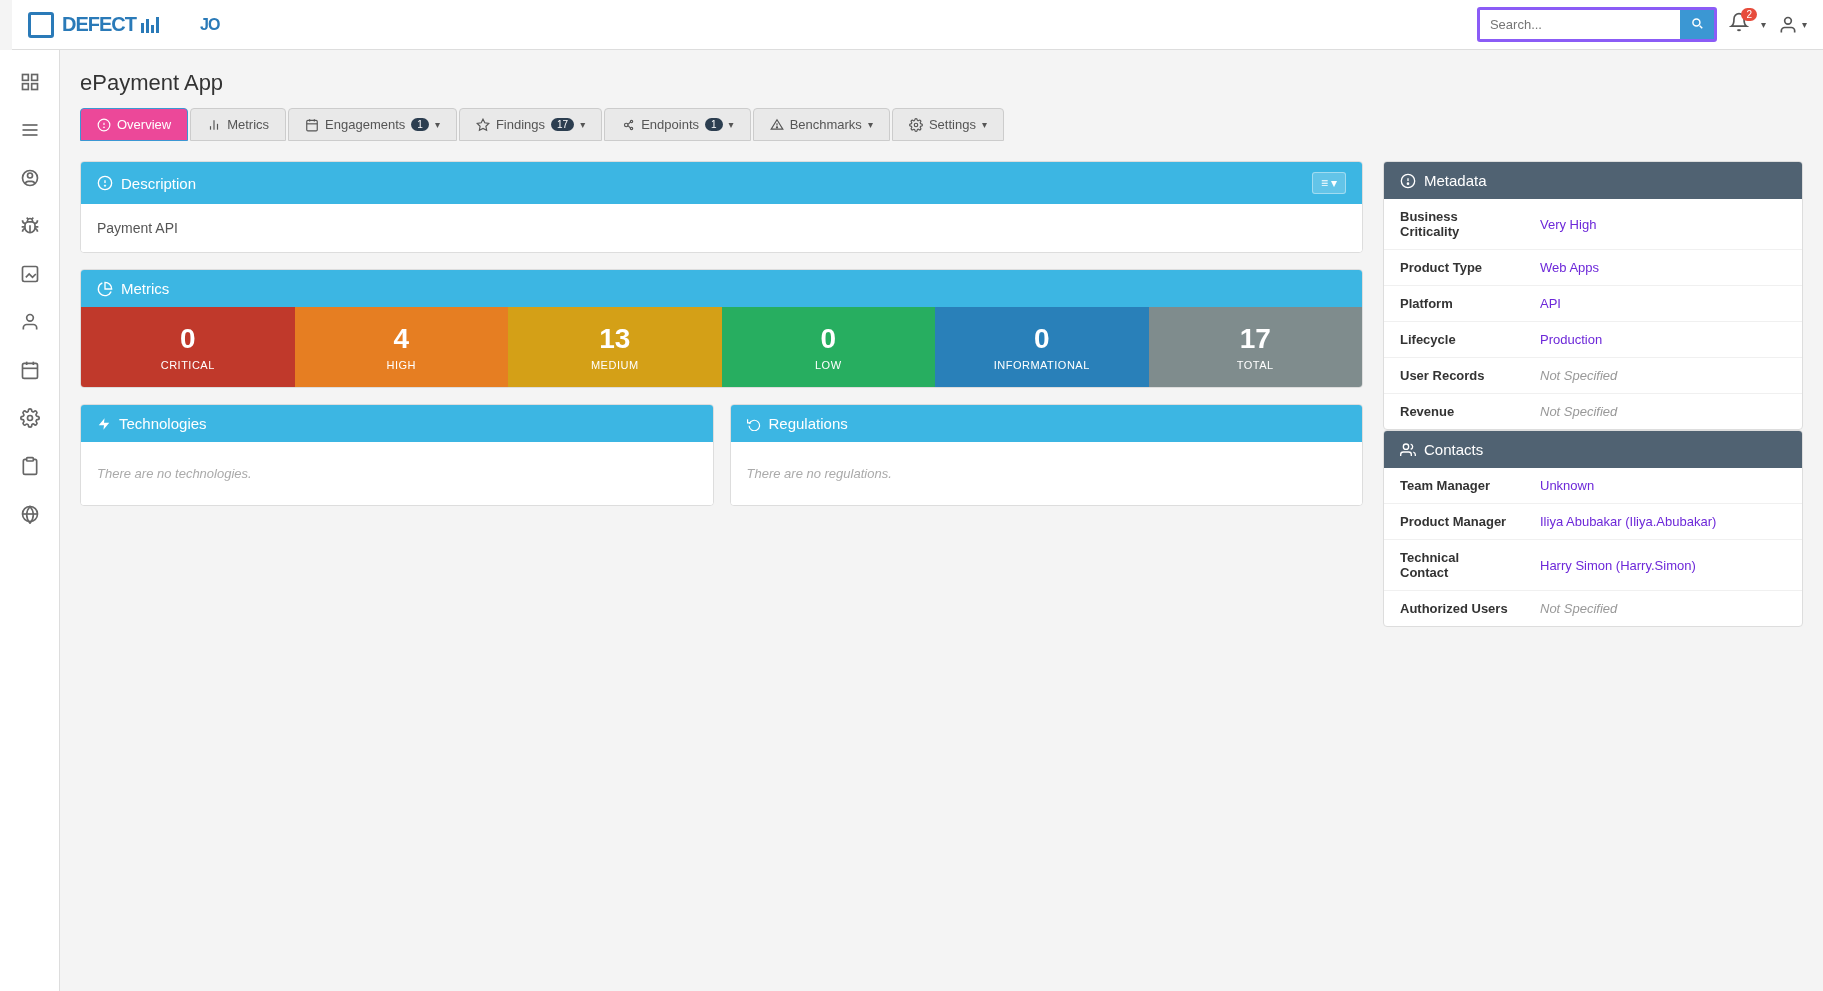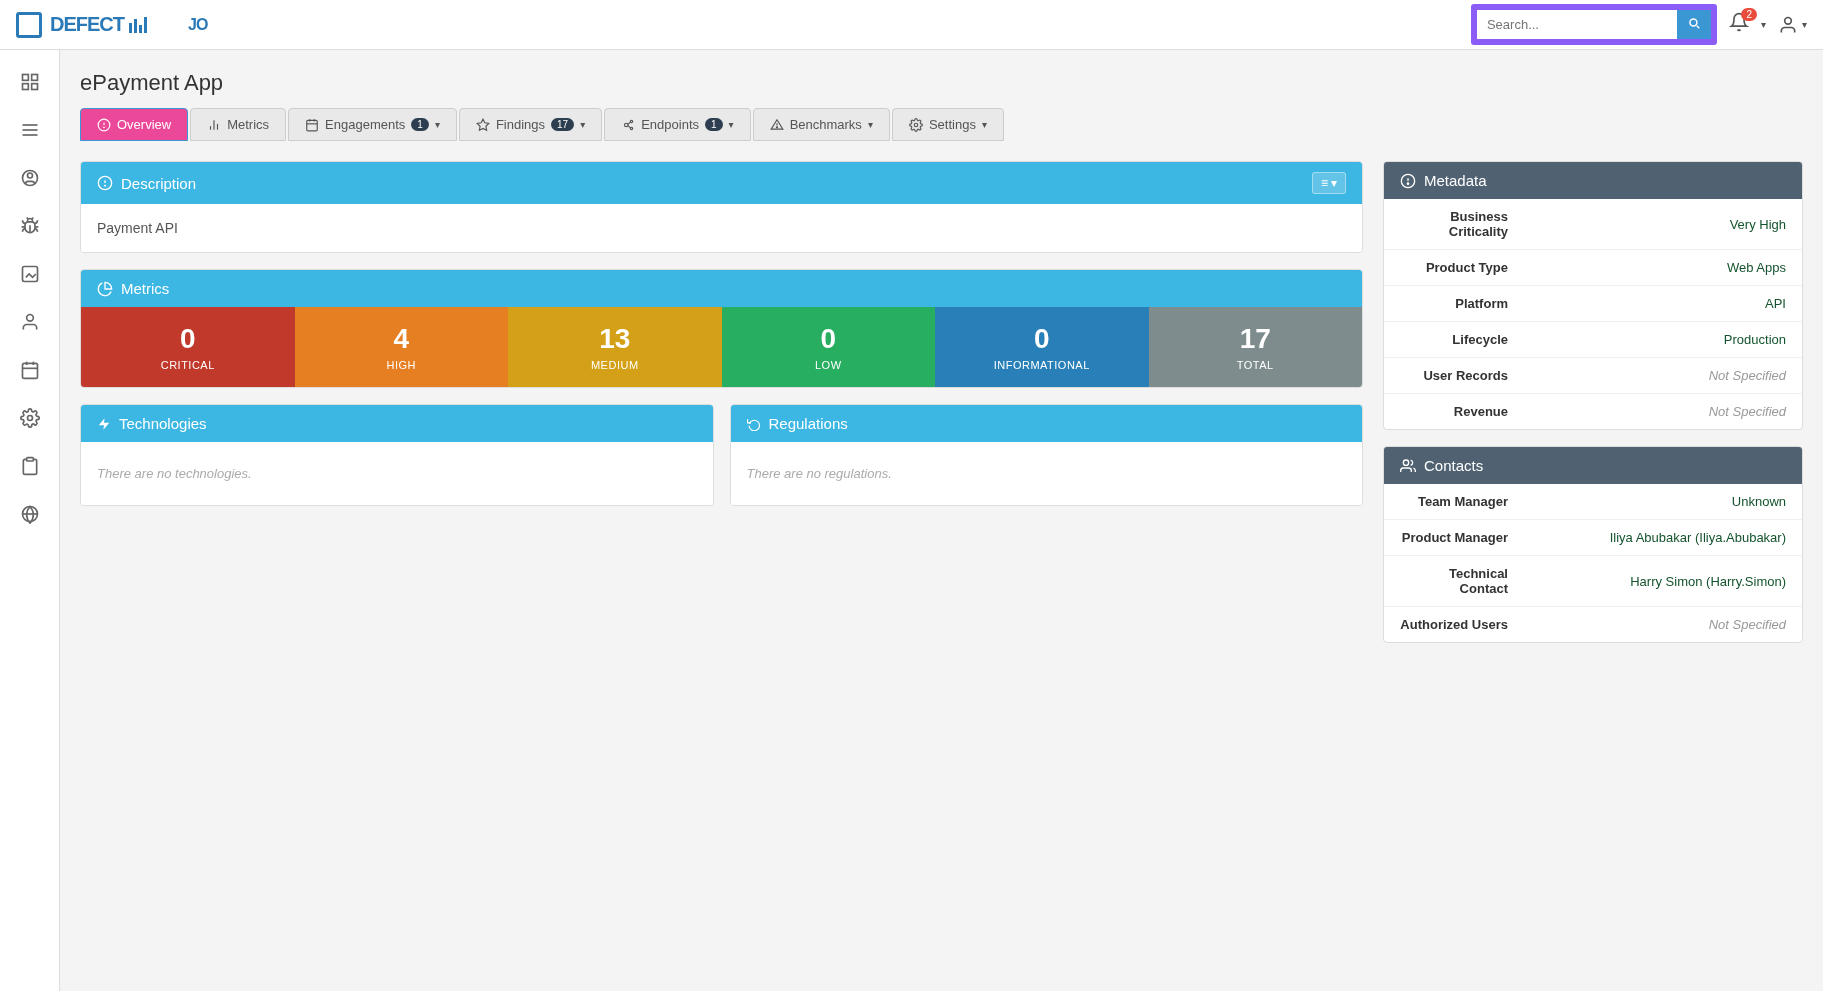--- a/index.html
+++ b/index.html
@@ -6,42 +6,42 @@
     body { font-family: 'Segoe UI', Arial, sans-serif; font-size: 14px; background: #f4f4f4; color: #333; }
 
     
     .navbar {
       background: #fff;
       border-bottom: 1px solid #ddd;
       display: flex;
       padding: 1px 16px;
       height: 50px;
       position: fixed;
-      top: 0; left: 0; right: 0;
+      top: 0; left: 12px; right: 0;
       z-index: 100;
     }
     .navbar-brand {
       display: flex;
       align-items: center;
       gap: 4px;
       font-size: 22px;
       font-weight: bold;
       color: #2a7ab8;
       text-decoration: none;
       margin-right: auto;
     }
     .navbar-right {
       display: flex;
       align-items: center;
       gap: 12px;
     }
     .search-box {
       display: flex;
       align-items: center;
-      border: 6px solid #8b5cf6;
+      border: 3px solid #8b5cf6;
       border-radius: 3px;
       overflow: hidden;
     }
     .search-box input {
       border: none;
       outline: none;
       padding: 6px 10px;
       font-size: 13px;
       width: 200px;
       color: #999;
@@ -171,22 +171,20 @@
     .content-left {
       flex: 1;
       display: flex;
       flex-direction: column;
       gap: 16px;
     }
     .content-right {
       width: 420px;
       display: flex;
       flex-direction: column;
-      gap: 16px;
-      text-align: right;
     }
 
     
     .card {
       background: #fff;
       border: 1px solid #ddd;
       border-radius: 4px;
       overflow: hidden;
     }
     .card-header {
@@ -302,21 +300,21 @@
     .meta-table td {
       padding: 10px 16px;
       font-size: 13px;
     }
     .meta-table td:first-child {
       font-weight: bold;
       color: #333;
       width: 140px;
     }
     .meta-table td:last-child {
-      color: #14532d;
+      color: #6d28d9;
     }
   </style>
 </head>
 <body>
 
 <nav class="navbar">
   <a class="navbar-brand" href="#">
     <span style="display:inline-block;width:26px;height:26px;border:3px solid #2a7ab8;border-radius:3px;margin-right:4px;"></span>
     <span style="font-size:20px;font-weight:900;color:#2a7ab8;letter-spacing:-1px;">DEFECT</span>
     <span style="display:inline-flex;align-items:flex-end;gap:2px;margin:0 1px;">

